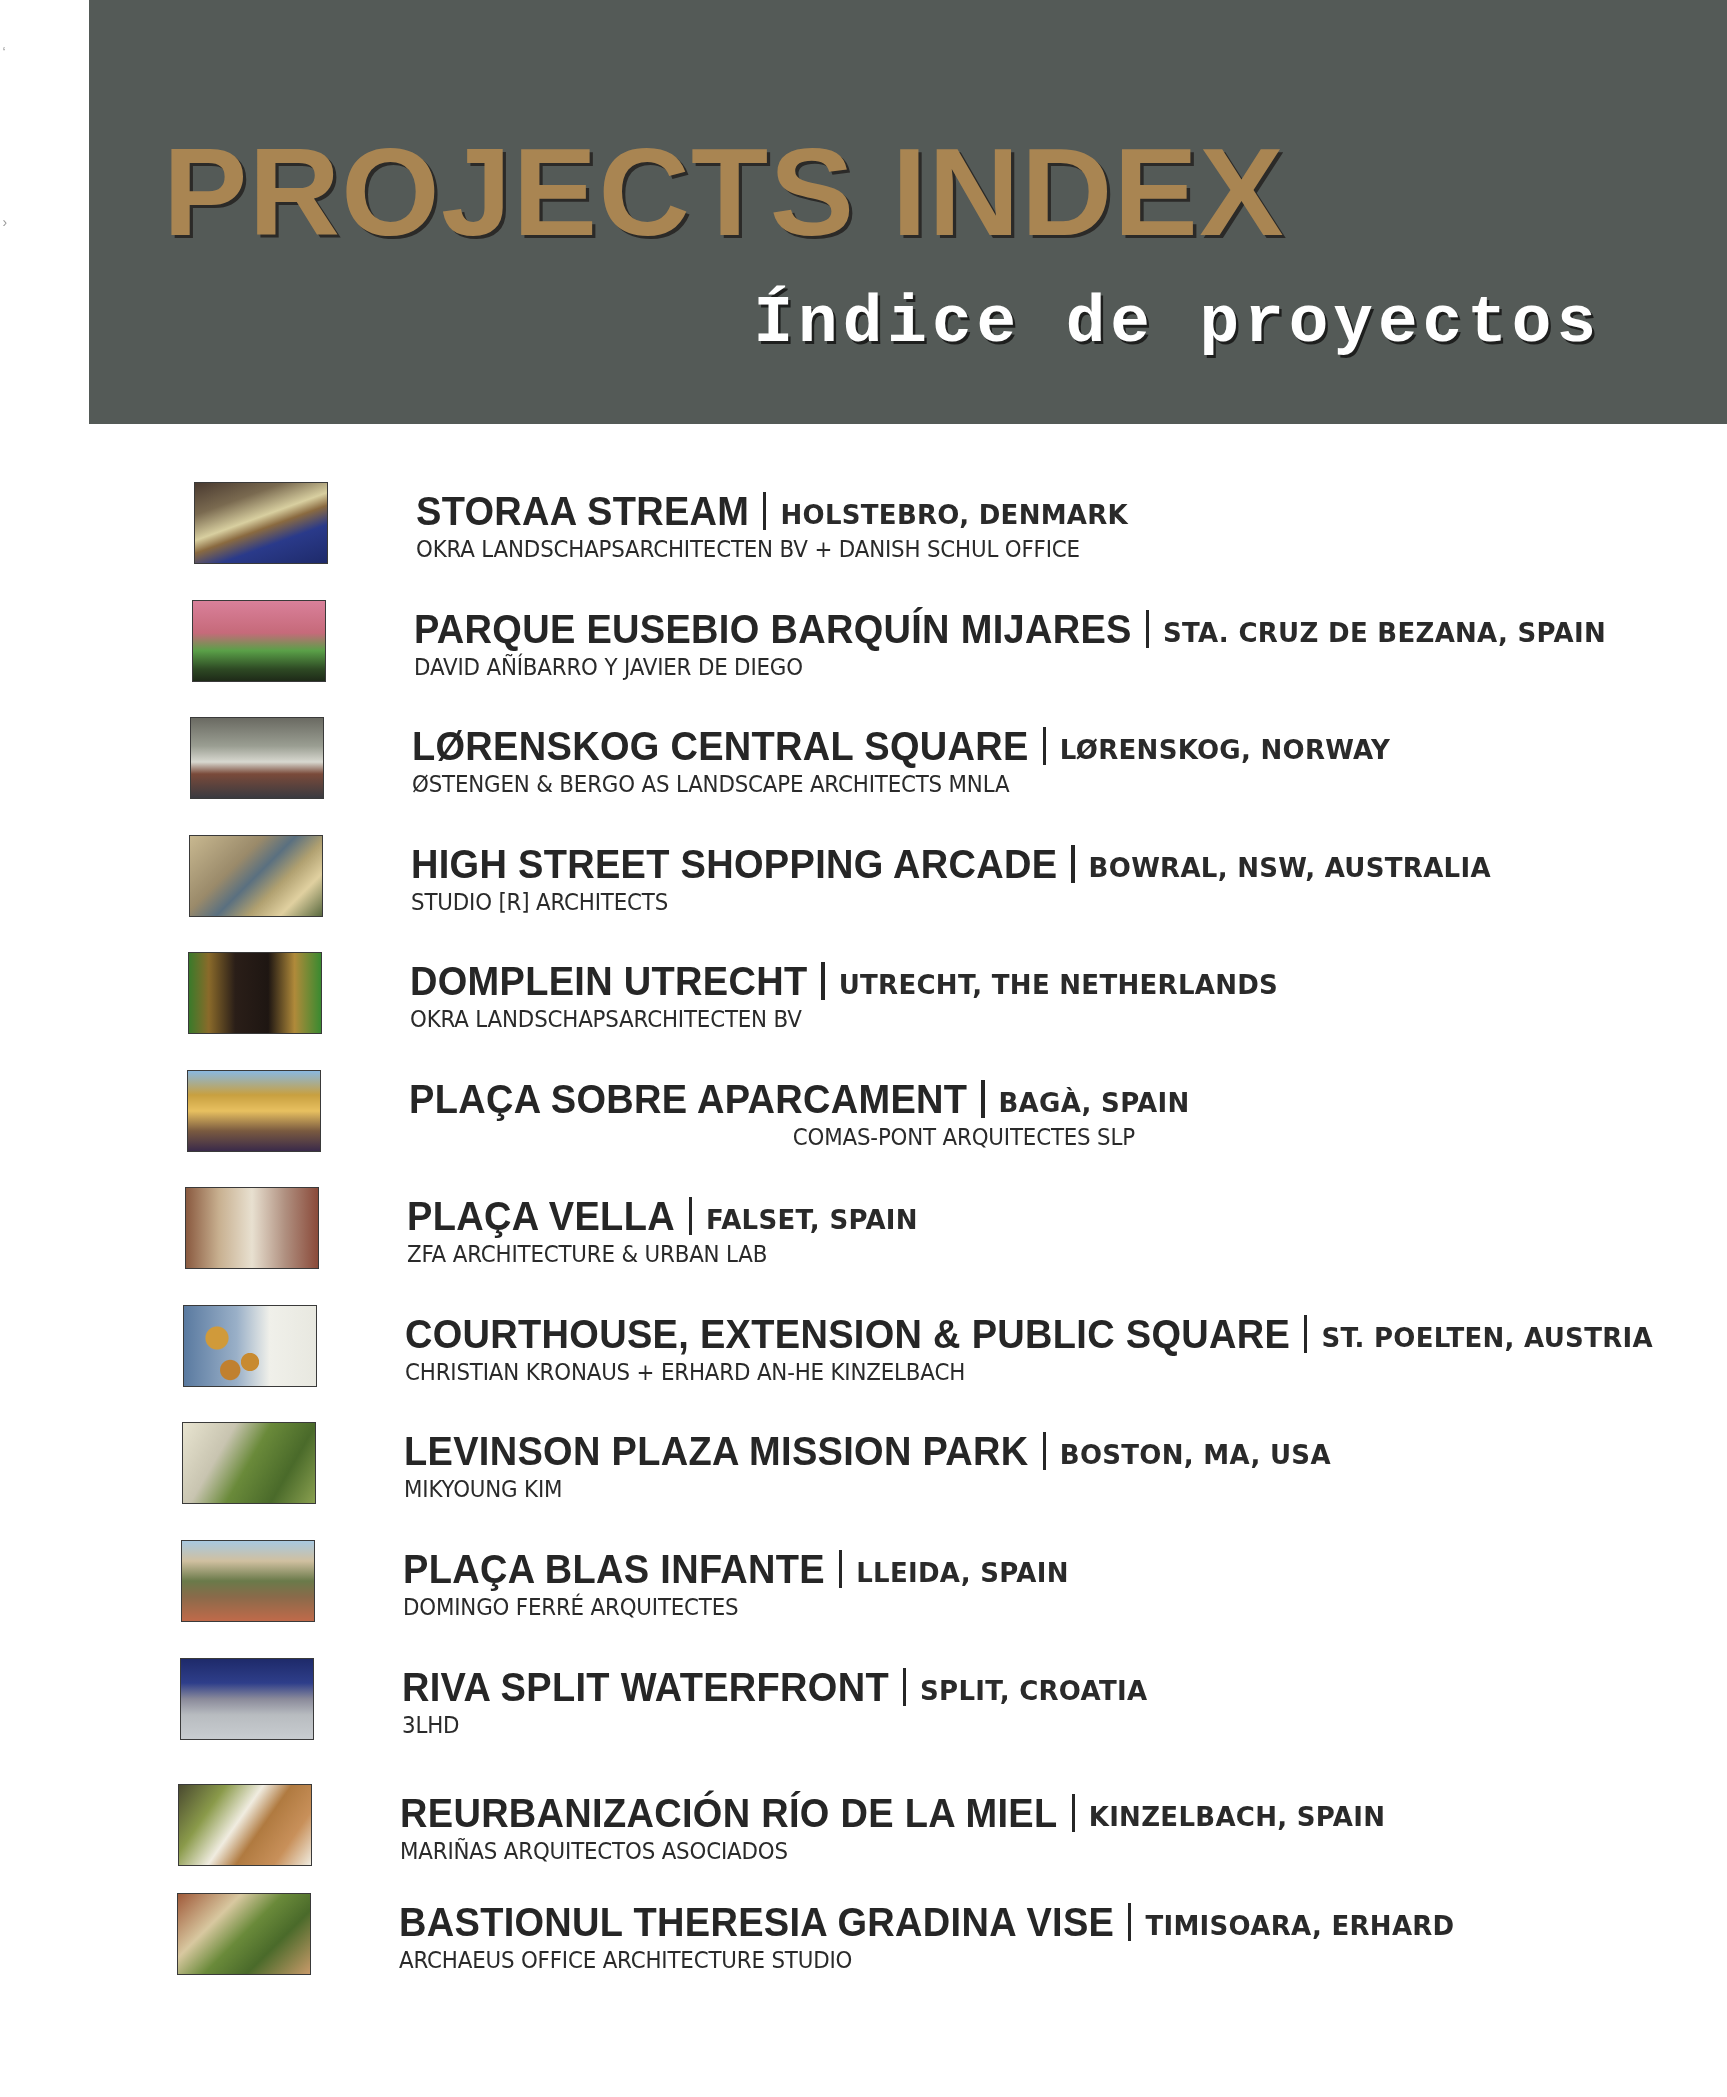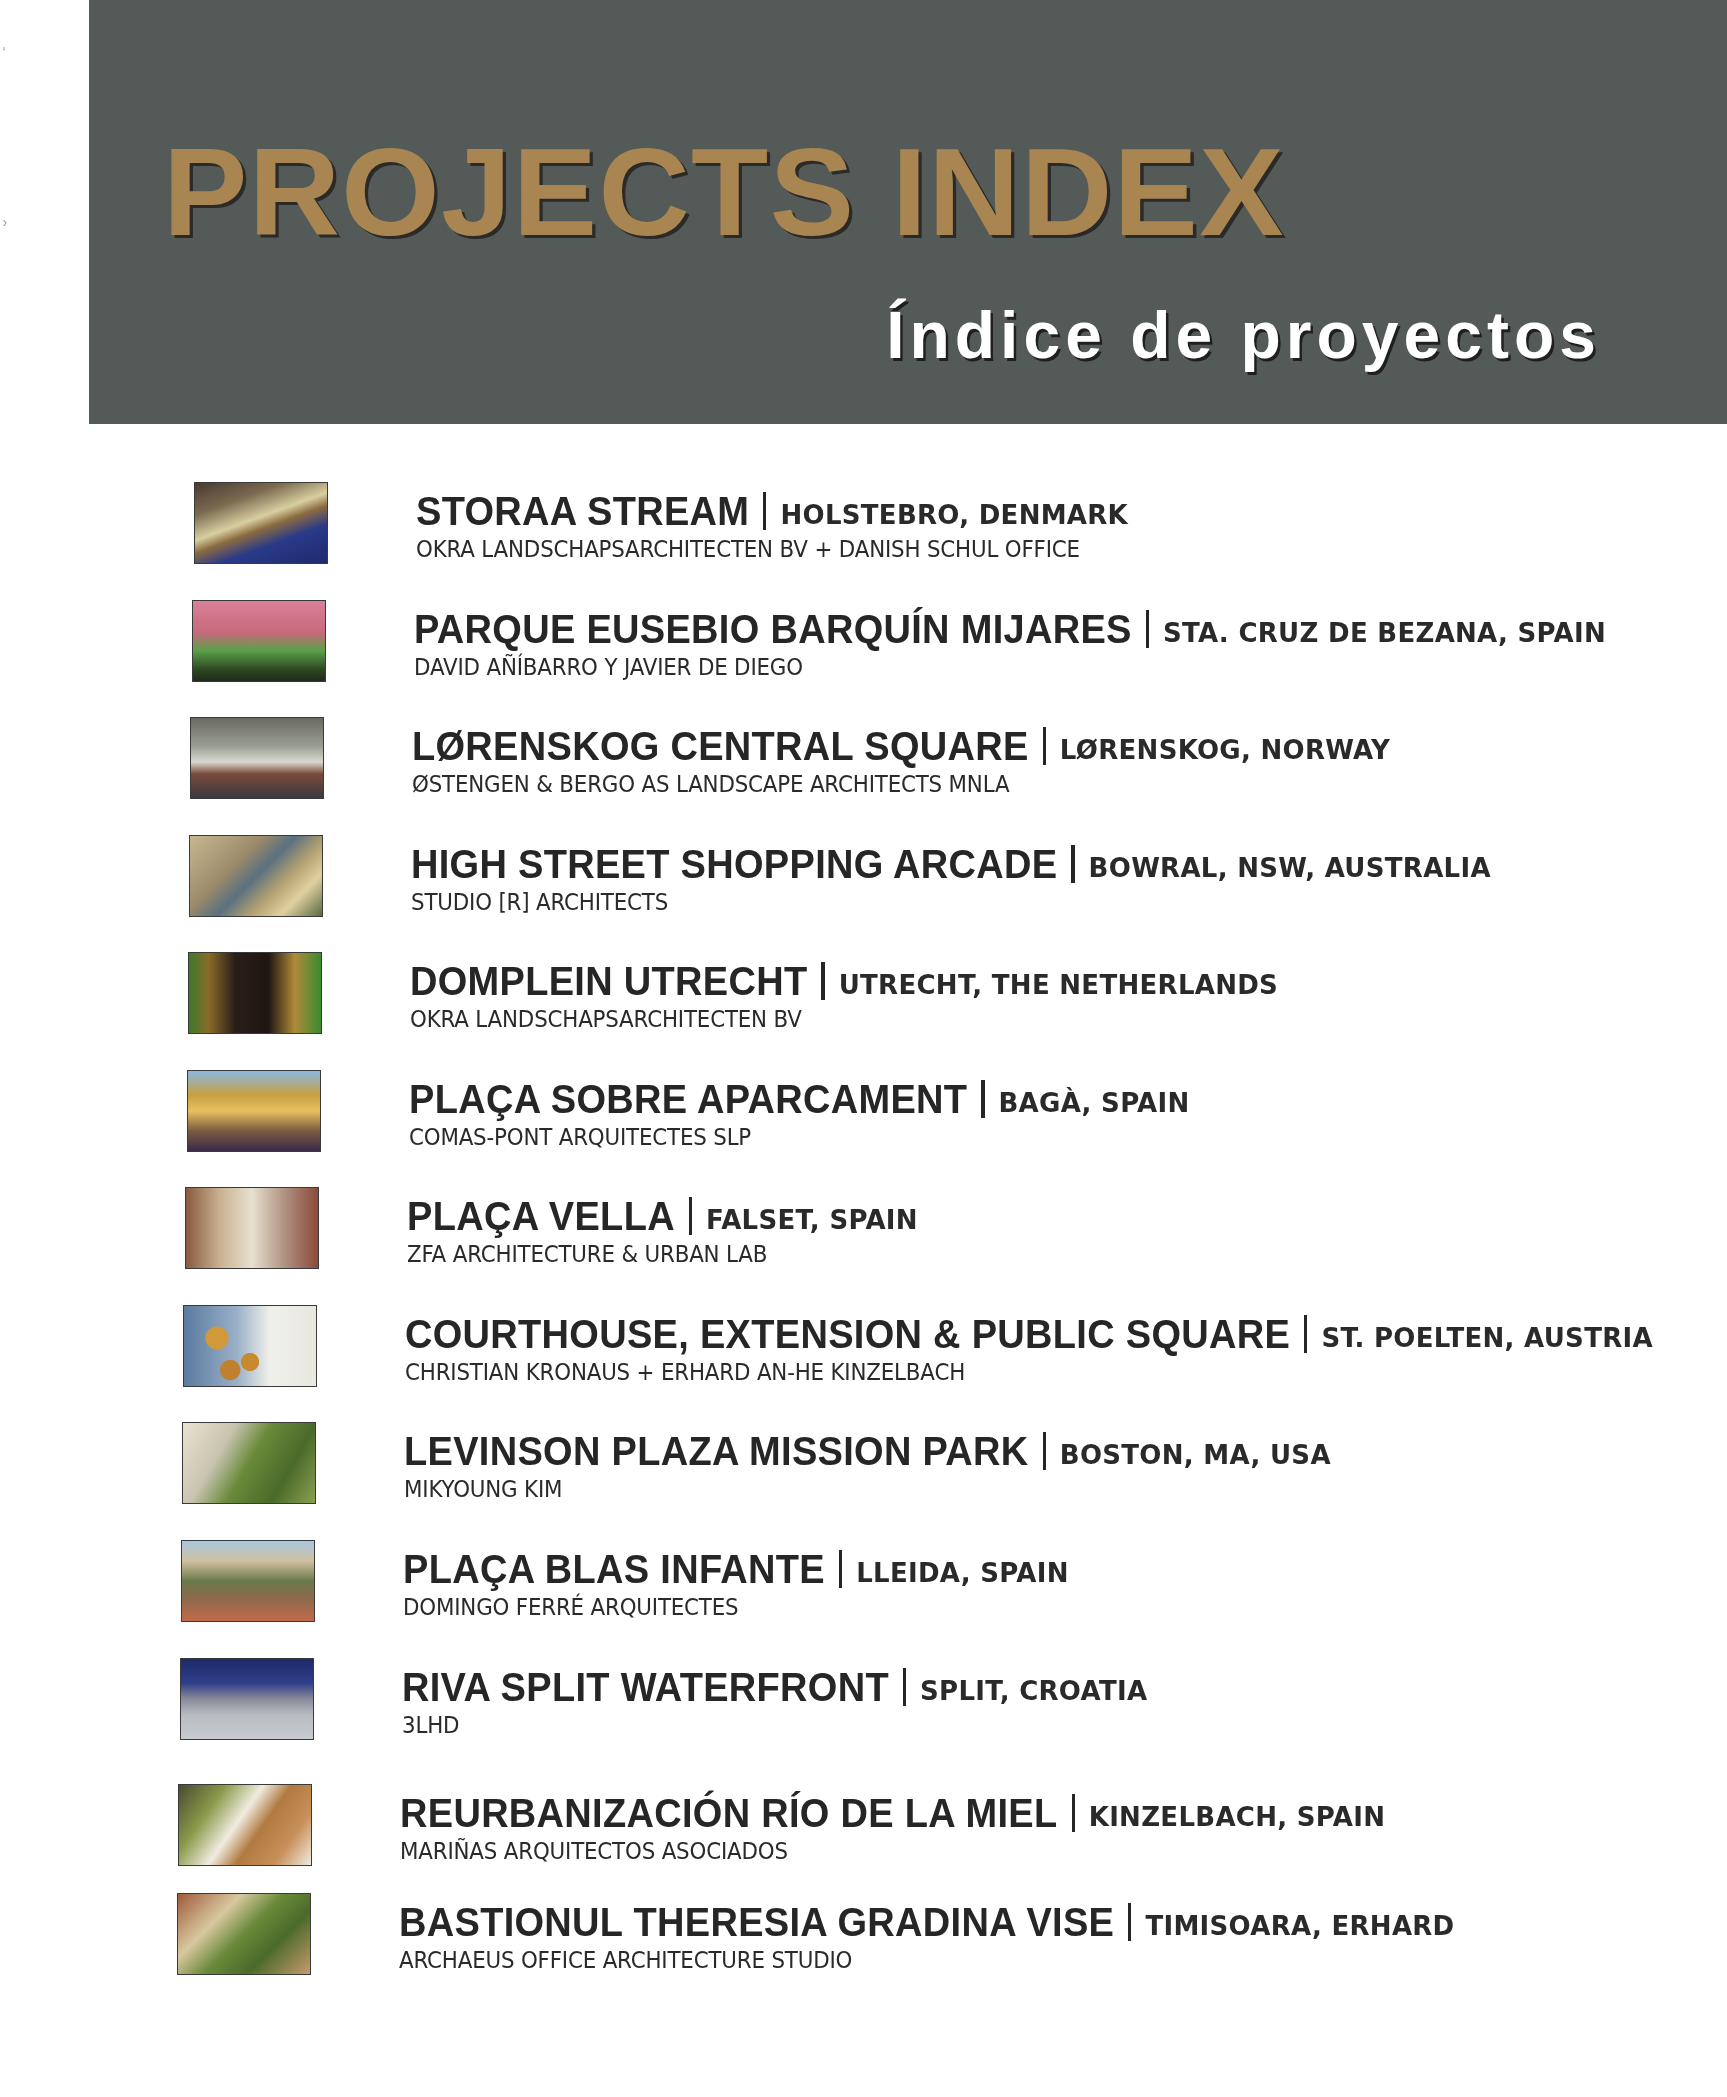--- a/index.html
+++ b/index.html
@@ -28,23 +28,23 @@
     line-height: 1;
     letter-spacing: 1.3px;
     color: #a98552;
     text-shadow: 3.2px 3.2px 0 #2b2a28;
     transform: scaleX(1.02);
     transform-origin: left top;
     white-space: nowrap;
   }
   .banner-subtitle {
     position: absolute;
-    right: 214px; top: 296px;
+    right: 214px; top: 284px;
     margin: 0;
-    font-family: Liberation Sans, sans-serif;
+    font-family: Liberation Mono, monospace;
     font-weight: 700;
     font-size: 66px;
     line-height: 1.2;
     letter-spacing: 5px;
     color: #ffffff;
     text-shadow: 2.5px 2.5px 0 #1e1f1e;
     white-space: nowrap;
   }
   .project-list { position: absolute; left: 0; top: 0; width: 100%; }
   .project {
@@ -165,21 +165,21 @@
     <div class="text-block">
       <div class="title-line">
         <span class="p-title">DOMPLEIN UTRECHT</span>
         <span class="p-sep"></span>
         <span class="p-location">UTRECHT, THE NETHERLANDS</span>
       </div>
       <div class="p-architect">OKRA LANDSCHAPSARCHITECTEN BV</div>
     </div>
   </div>
 
-  <div class="project" style="left:187px;top:1070px;">
+  <div class="project" style="left:187px;top:1070px;text-align:right;">
     <div class="thumb" style="background:linear-gradient(180deg,#8ab8e0 0%,#c8a040 30%,#e8c060 50%,#7a5a40 75%,#3a2a4a 100%);"></div>
     <div class="text-block">
       <div class="title-line">
         <span class="p-title">PLAÇA SOBRE APARCAMENT</span>
         <span class="p-sep"></span>
         <span class="p-location">BAGÀ, SPAIN</span>
       </div>
       <div class="p-architect">COMAS-PONT ARQUITECTES SLP</div>
     </div>
   </div>

